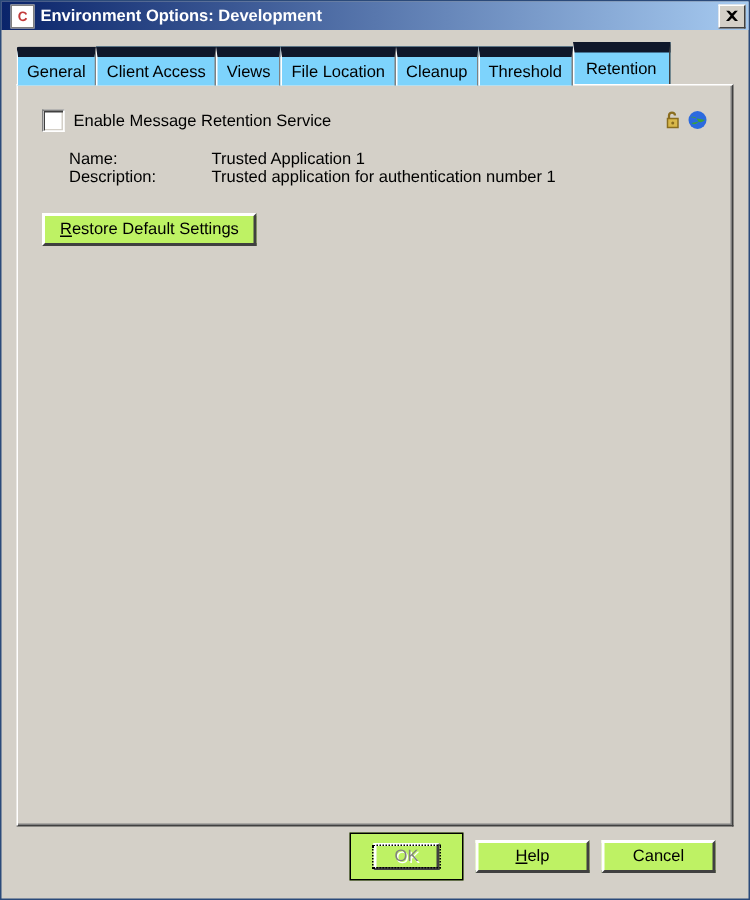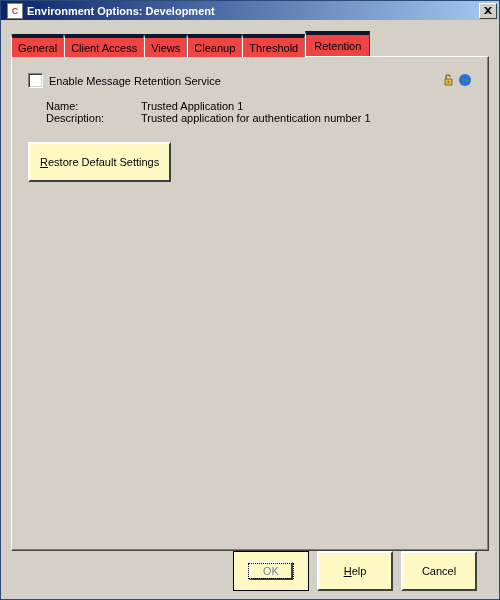--- a/index.html
+++ b/index.html
@@ -70,24 +70,24 @@
     height: 22px;
     margin-top: 6px;
     margin-left: 2px;
     margin-right: 2px;
     position: relative;
     z-index: 2;
   }
   .tab {
     height: 19px;
     padding: 0 6px;
-    border-top: 4px solid #0f172a;
+    border-top: 7px solid #0f172a;
     border-left: 1px solid #fff;
     border-right: 1px solid #808080;
-    background: #ef4444;
+    background: #7dd3fc;
     display: flex;
     align-items: center;
     margin-right: 0;
     position: relative;
     top: 1px;
     border-bottom: none;
     color: #000;
     cursor: pointer;
     font-size: 11px;
   }
@@ -143,22 +143,22 @@
   .info-block {
     margin-top: 12px;
     margin-left: 18px;
     display: grid;
     grid-template-columns: 95px auto;
     row-gap: 0;
     color: #000;
   }
 
   .btn {
-    height: 40px;
-    background: #fef9c3;
+    height: 22px;
+    background: #bef264;
     border-top: 2px solid #fff;
     border-left: 2px solid #fff;
     border-right: 2px solid #404040;
     border-bottom: 2px solid #404040;
     font-family: inherit;
     font-size: 11px;
     color: #000;
     padding: 0 10px;
     cursor: pointer;
     display: inline-flex;
@@ -220,20 +220,21 @@
         </svg>
     </span>
   </div>
 
   <div class="body-area">
 
     <div class="tabstrip">
       <div class="tab">General</div>
       <div class="tab">Client Access</div>
       <div class="tab">Views</div>
+      <div class="tab">File Location</div>
       <div class="tab">Cleanup</div>
       <div class="tab">Threshold</div>
       <div class="tab active">Retention</div>
     </div>
 
     <div class="tabpanel">
 
       <div class="locks">
         <span>
           <svg width="14" height="14" viewBox="0 0 14 14">

